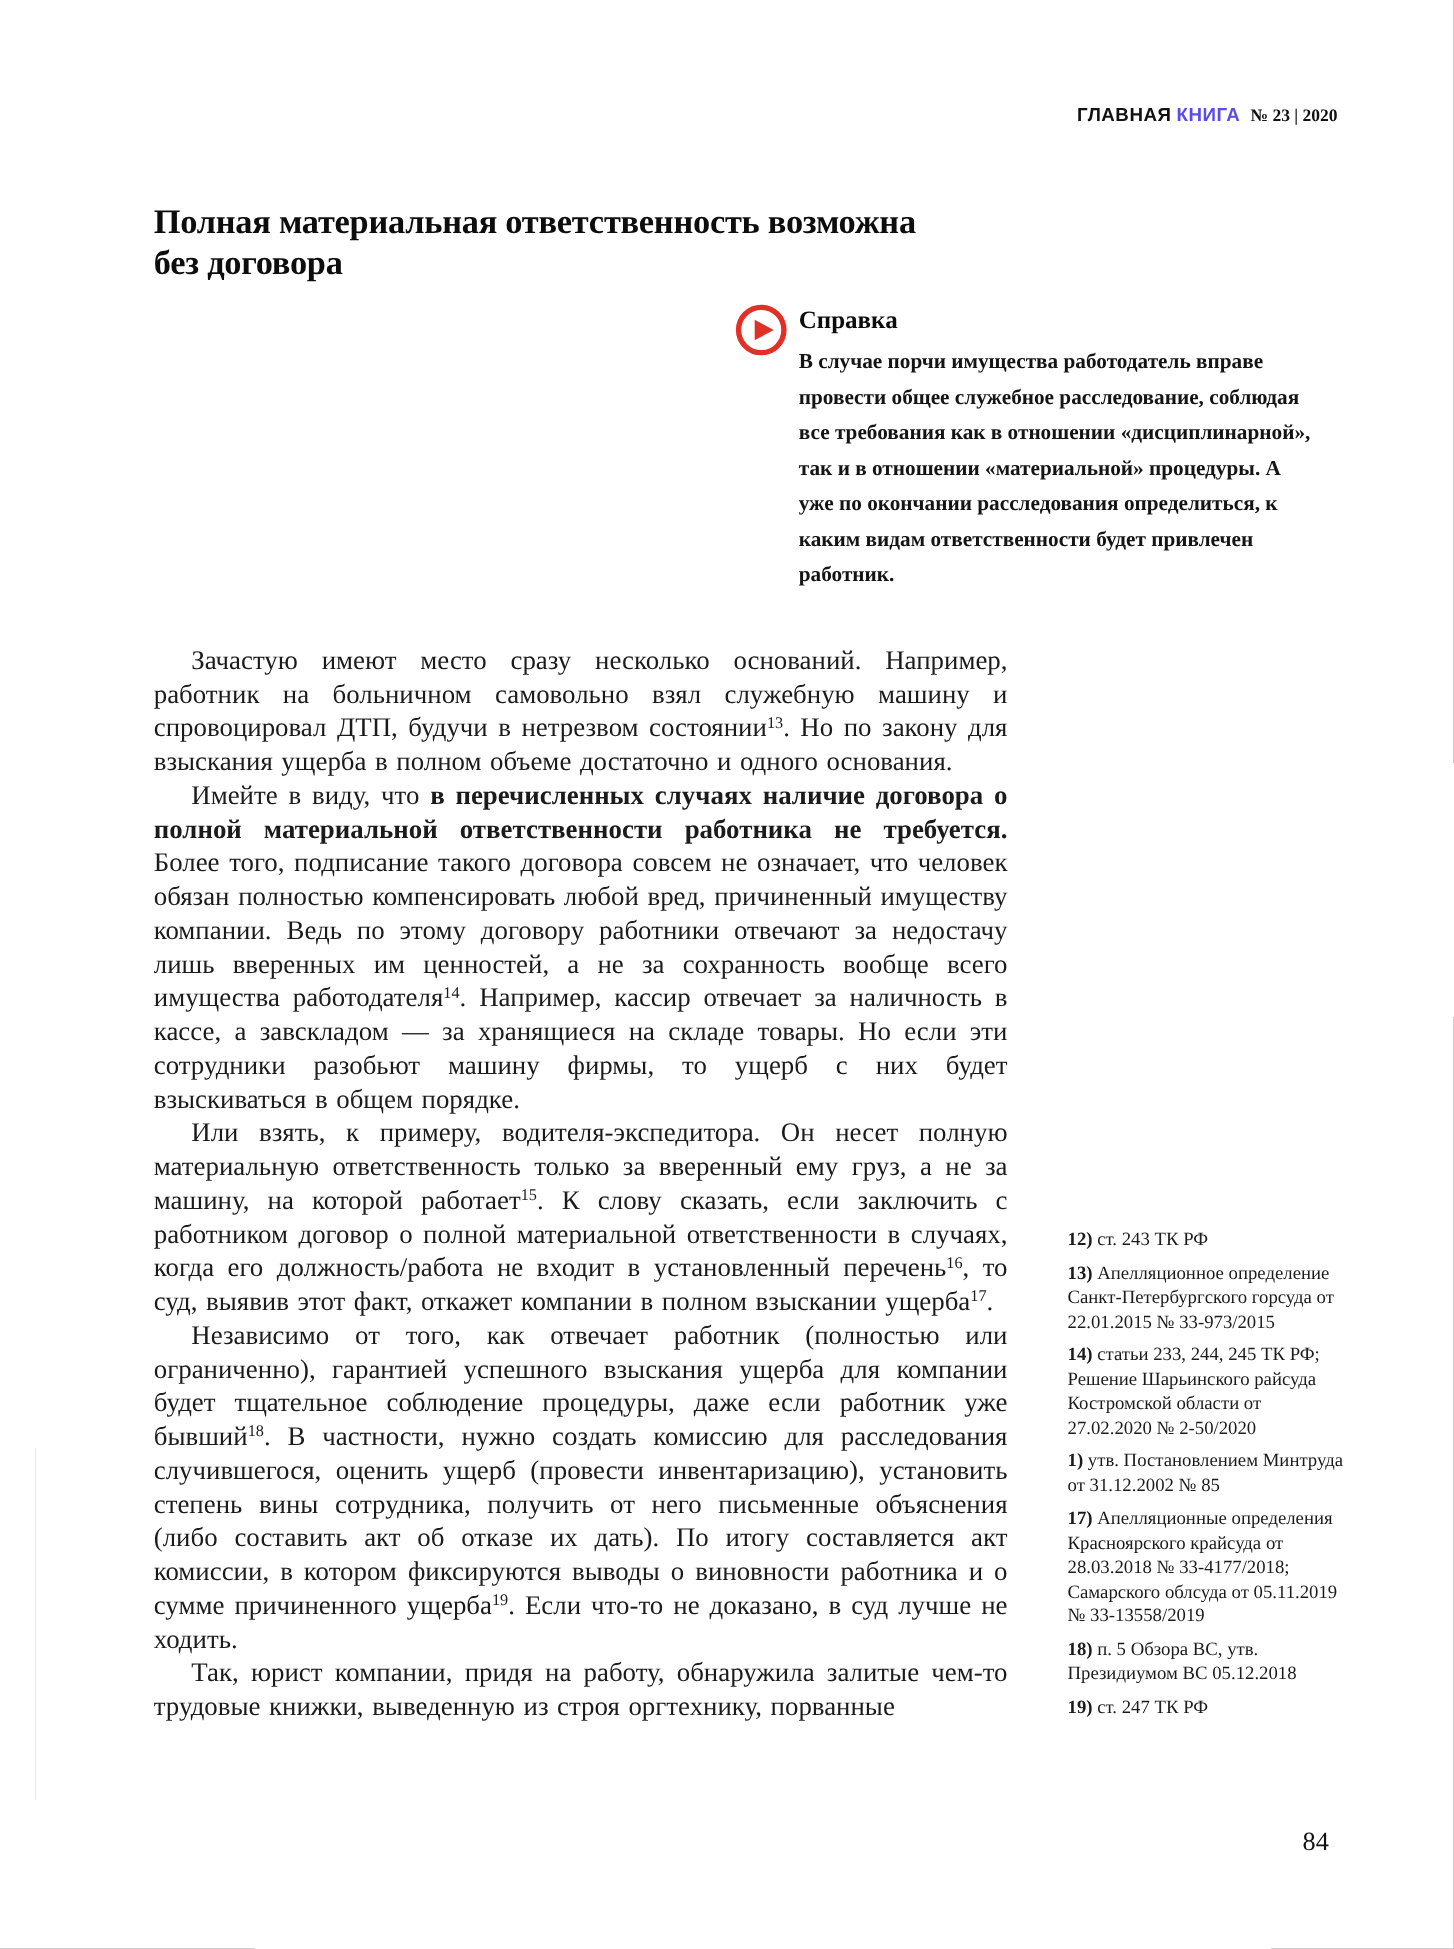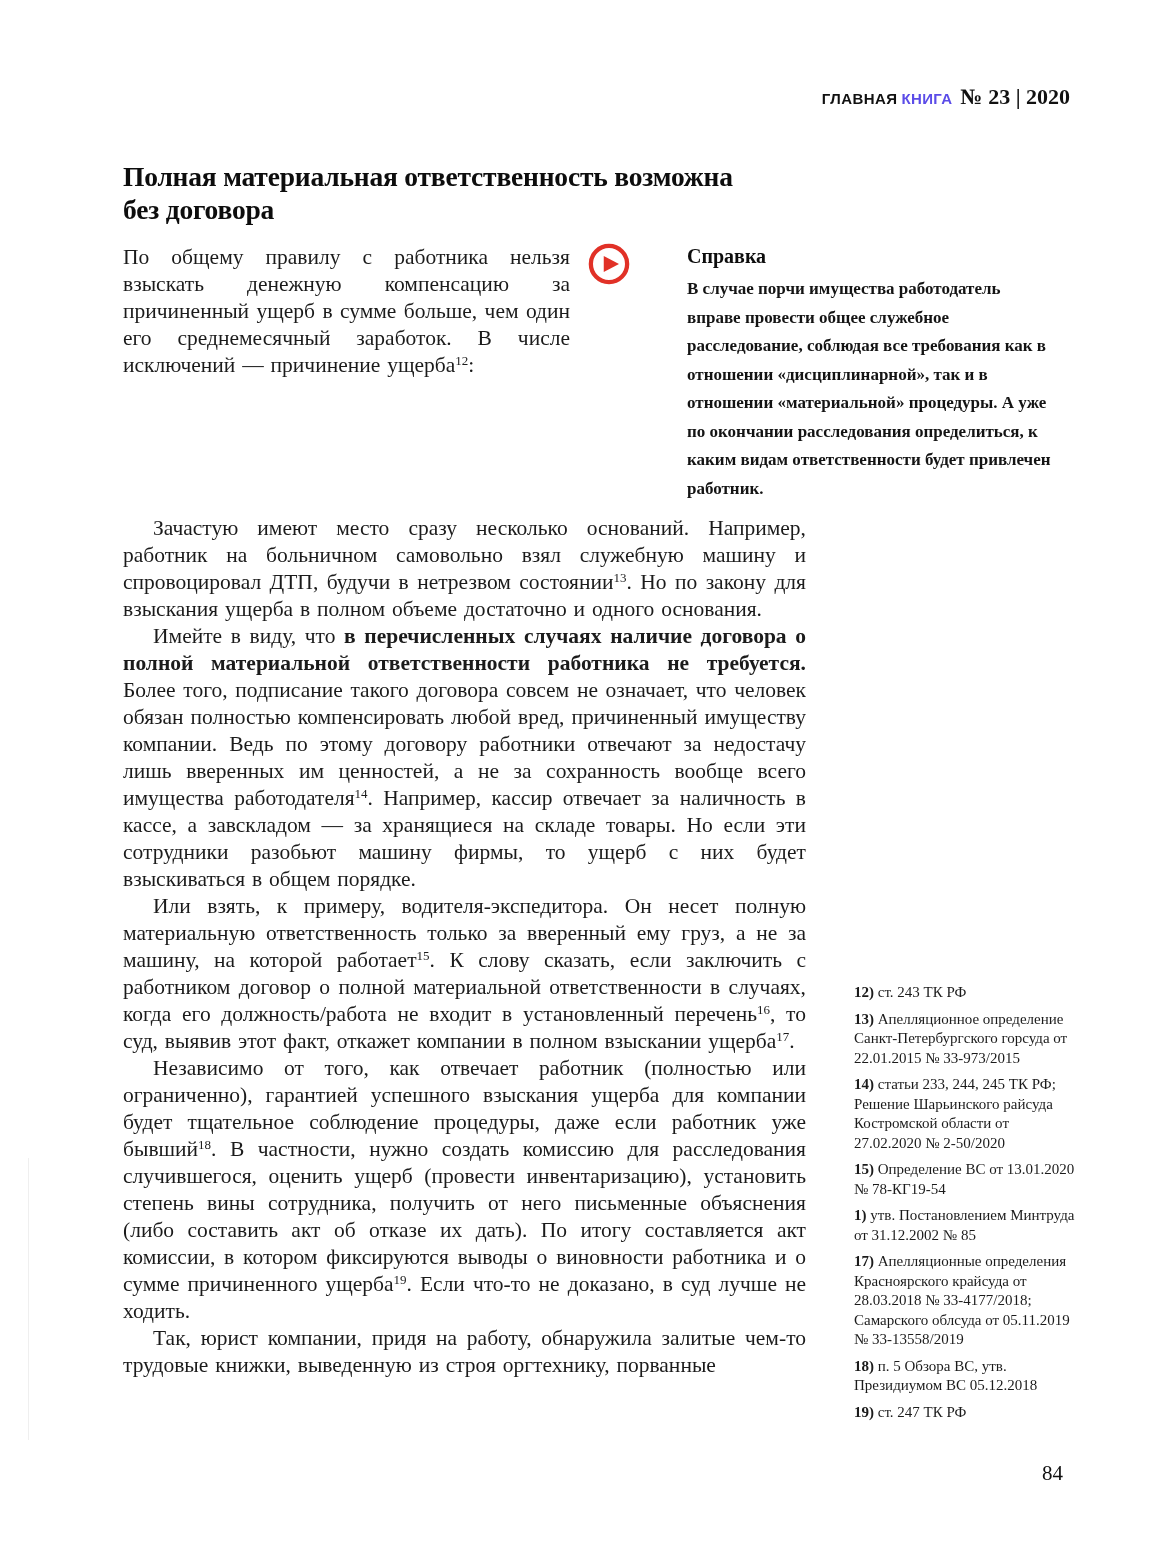--- a/index.html
+++ b/index.html
@@ -26,21 +26,21 @@
   .brand {
     font-family: "Liberation Sans", sans-serif;
     font-weight: 700;
     font-size: 15px;
     letter-spacing: 0.4px;
     color: #111;
   }
   .issue {
     font-family: "Liberation Serif", serif;
     font-weight: 700;
-    font-size: 22px;
+    font-size: 14px;
     color: #111;
     margin-left: 4px;
     text-align: center;
   }
 
   
   .title {
     position: absolute;
     left: 123px;
     top: 160px;
@@ -93,21 +93,21 @@
     display: flex;
     align-items: flex-start;
   }
   .note-icon {
     flex: 0 0 42px;
     width: 42px;
     height: 42px;
     margin-right: 9px;
   }
   .note-icon svg { display: block; width: 42px; height: 42px; }
-  .note-body { flex: 1; padding-top: 2px; margin-left: 48px; }
+  .note-body { flex: 1; padding-top: 2px; }
   .note-title {
     font-size: 20px;
     font-weight: 700;
     color: #0d0d0d;
     margin-bottom: 7px;
   }
   .note-text {
     font-size: 17px;
     line-height: 28.5px;
     font-weight: 700;
@@ -156,21 +156,20 @@
     <span class="brand">ГЛАВНАЯ</span>
     <span class="brand" style="color: rgb(91, 76, 232);">КНИГА</span>
     <span class="issue">№ 23 | 2020</span>
   </header>
 
   <h1 class="title">Полная материальная ответственность возможна
 без договора</h1>
 
   <div class="columns">
     <div class="intro">
-      <p><span>По общему правилу с работника нельзя взыскать денежную компенсацию за причиненный ущерб в сумме больше, чем один его среднемесячный заработок. В числе исключений — причинение ущерба</span><span class="sup">12</span><span>:</span></p>
     </div>
     <div class="body-flow">
         <p class="indent"><span>Зачастую имеют место сразу несколько оснований. Например, работник на больничном самовольно взял служебную машину и спровоцировал ДТП, будучи в нетрезвом состоянии</span><span class="sup">13</span><span>. Но по закону для взыскания ущерба в полном объеме достаточно и одного основания.</span></p>
         <p class="indent"><span>Имейте в виду, что </span><span class="b">в перечисленных случаях наличие договора о полной материальной ответственности работника не требуется.</span><span> Более того, подписание такого договора совсем не означает, что человек обязан полностью компенсировать любой вред, причиненный имуществу компании. Ведь по этому договору работники отвечают за недостачу лишь вверенных им ценностей, а не за сохранность вообще всего имущества работодателя</span><span class="sup">14</span><span>. Например, кассир отвечает за наличность в кассе, а завскладом — за хранящиеся на складе товары. Но если эти сотрудники разобьют машину фирмы, то ущерб с них будет взыскиваться в общем порядке.</span></p>
         <p class="indent"><span>Или взять, к примеру, водителя-экспедитора. Он несет полную материальную ответственность только за вверенный ему груз, а не за машину, на которой работает</span><span class="sup">15</span><span>. К слову сказать, если заключить с работником договор о полной материальной ответственности в случаях, когда его должность/работа не входит в установленный перечень</span><span class="sup">16</span><span>, то суд, выявив этот факт, откажет компании в полном взыскании ущерба</span><span class="sup">17</span><span>.</span></p>
         <p class="indent"><span>Независимо от того, как отвечает работник (полностью или ограниченно), гарантией успешного взыскания ущерба для компании будет тщательное соблюдение процедуры, даже если работник уже бывший</span><span class="sup">18</span><span>. В частности, нужно создать комиссию для расследования случившегося, оценить ущерб (провести инвентаризацию), установить степень вины сотрудника, получить от него письменные объяснения (либо составить акт об отказе их дать). По итогу составляется акт комиссии, в котором фиксируются выводы о виновности работника и о сумме причиненного ущерба</span><span class="sup">19</span><span>. Если что-то не доказано, в суд лучше не ходить.</span></p>
         <p class="indent"><span>Так, юрист компании, придя на работу, обнаружила залитые чем-то трудовые книжки, выведенную из строя оргтехнику, порванные</span></p>
       </div>
   </div>
 
@@ -184,21 +183,20 @@
     <div class="note-body">
       <div class="note-title">Справка</div>
       <div class="note-text">В случае порчи имущества работодатель вправе провести общее служебное расследование, соблюдая все требования как в отношении «дисциплинарной», так и в отношении «материальной» процедуры. А уже по окончании расследования определиться, к каким видам ответственности будет привлечен работник.</div>
     </div>
   </aside>
 
   <aside class="footnotes">
       <p><b>12) </b>ст. 243 ТК РФ</p>
       <p><b>13) </b>Апелляционное определение Санкт-Петербургского горсуда от 22.01.2015 № 33-973/2015</p>
       <p><b>14) </b>статьи 233, 244, 245 ТК РФ; Решение Шарьинского райсуда Костромской области от 27.02.2020 № 2-50/2020</p>
-      <p><b>15) </b>Определение ВС от 13.01.2020 № 78-КГ19-54</p>
       <p><b>1) </b>утв. Постановлением Минтруда от 31.12.2002 № 85</p>
       <p><b>17) </b>Апелляционные определения Красноярского крайсуда от 28.03.2018 № 33-4177/2018; Самарского облсуда от 05.11.2019 № 33-13558/2019</p>
       <p><b>18) </b>п. 5 Обзора ВС, утв. Президиумом ВС 05.12.2018</p>
       <p><b>19) </b>ст. 247 ТК РФ</p>
     </aside>
 
   <div class="margin-rule"></div>
 
   <div class="pageno">84</div>
 

